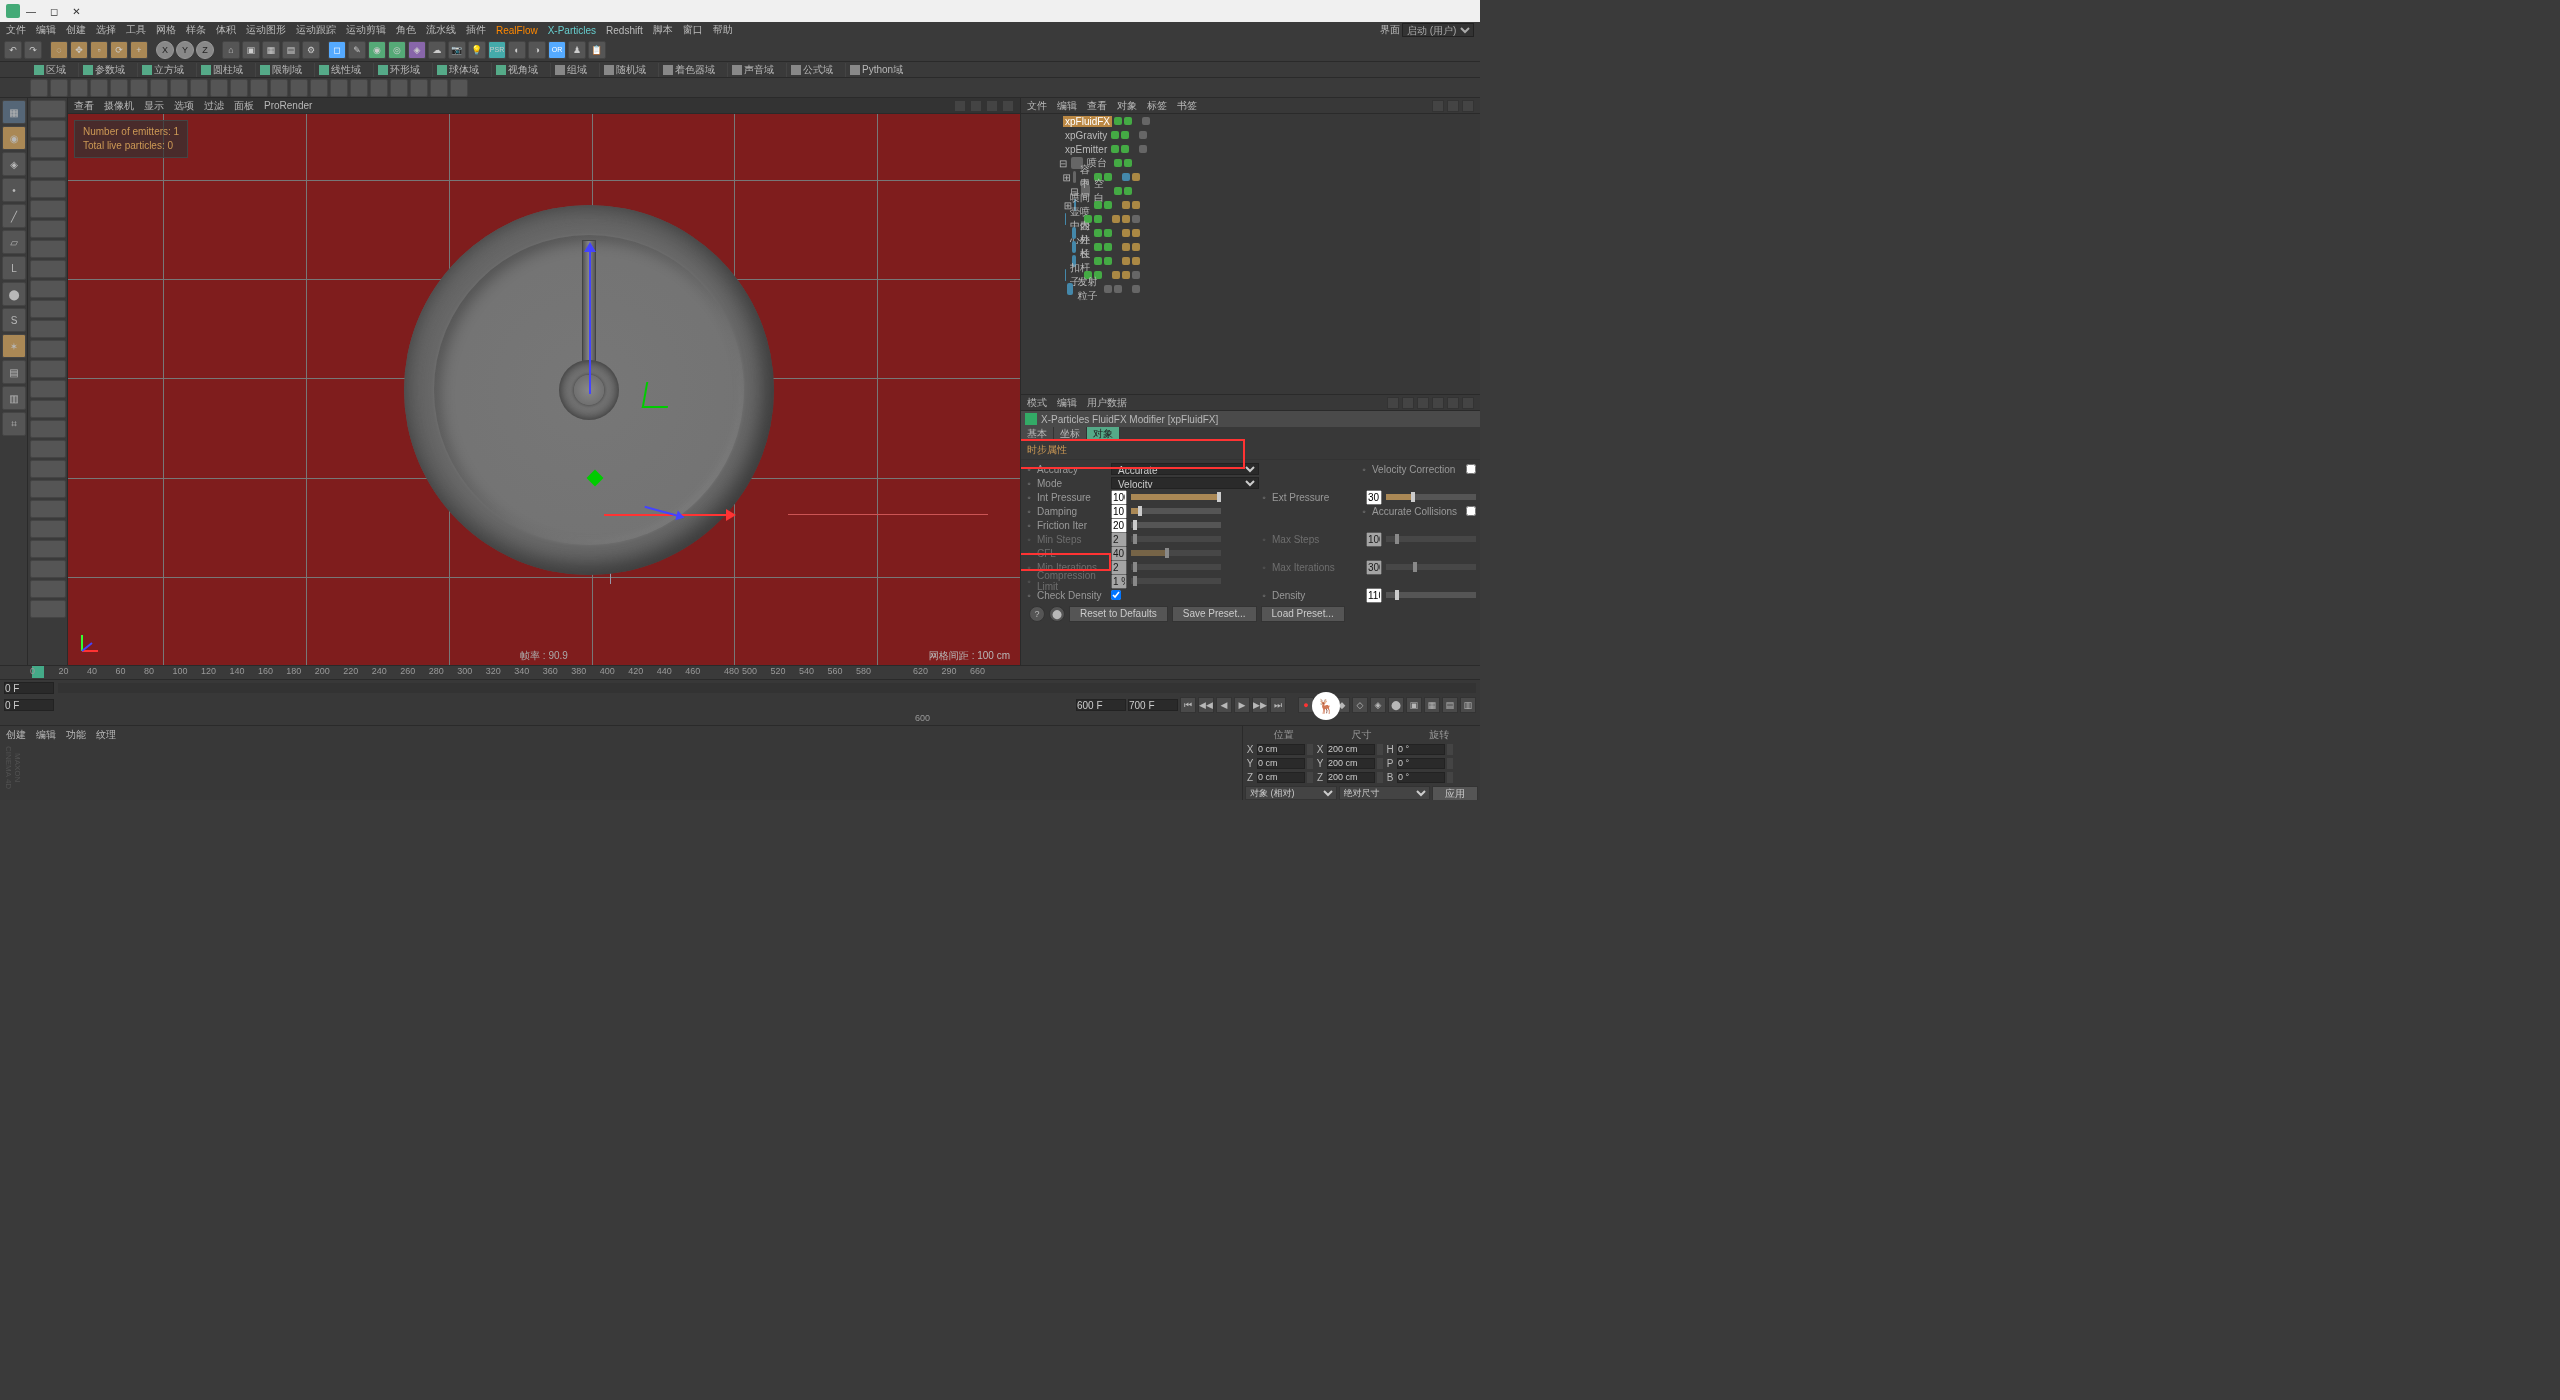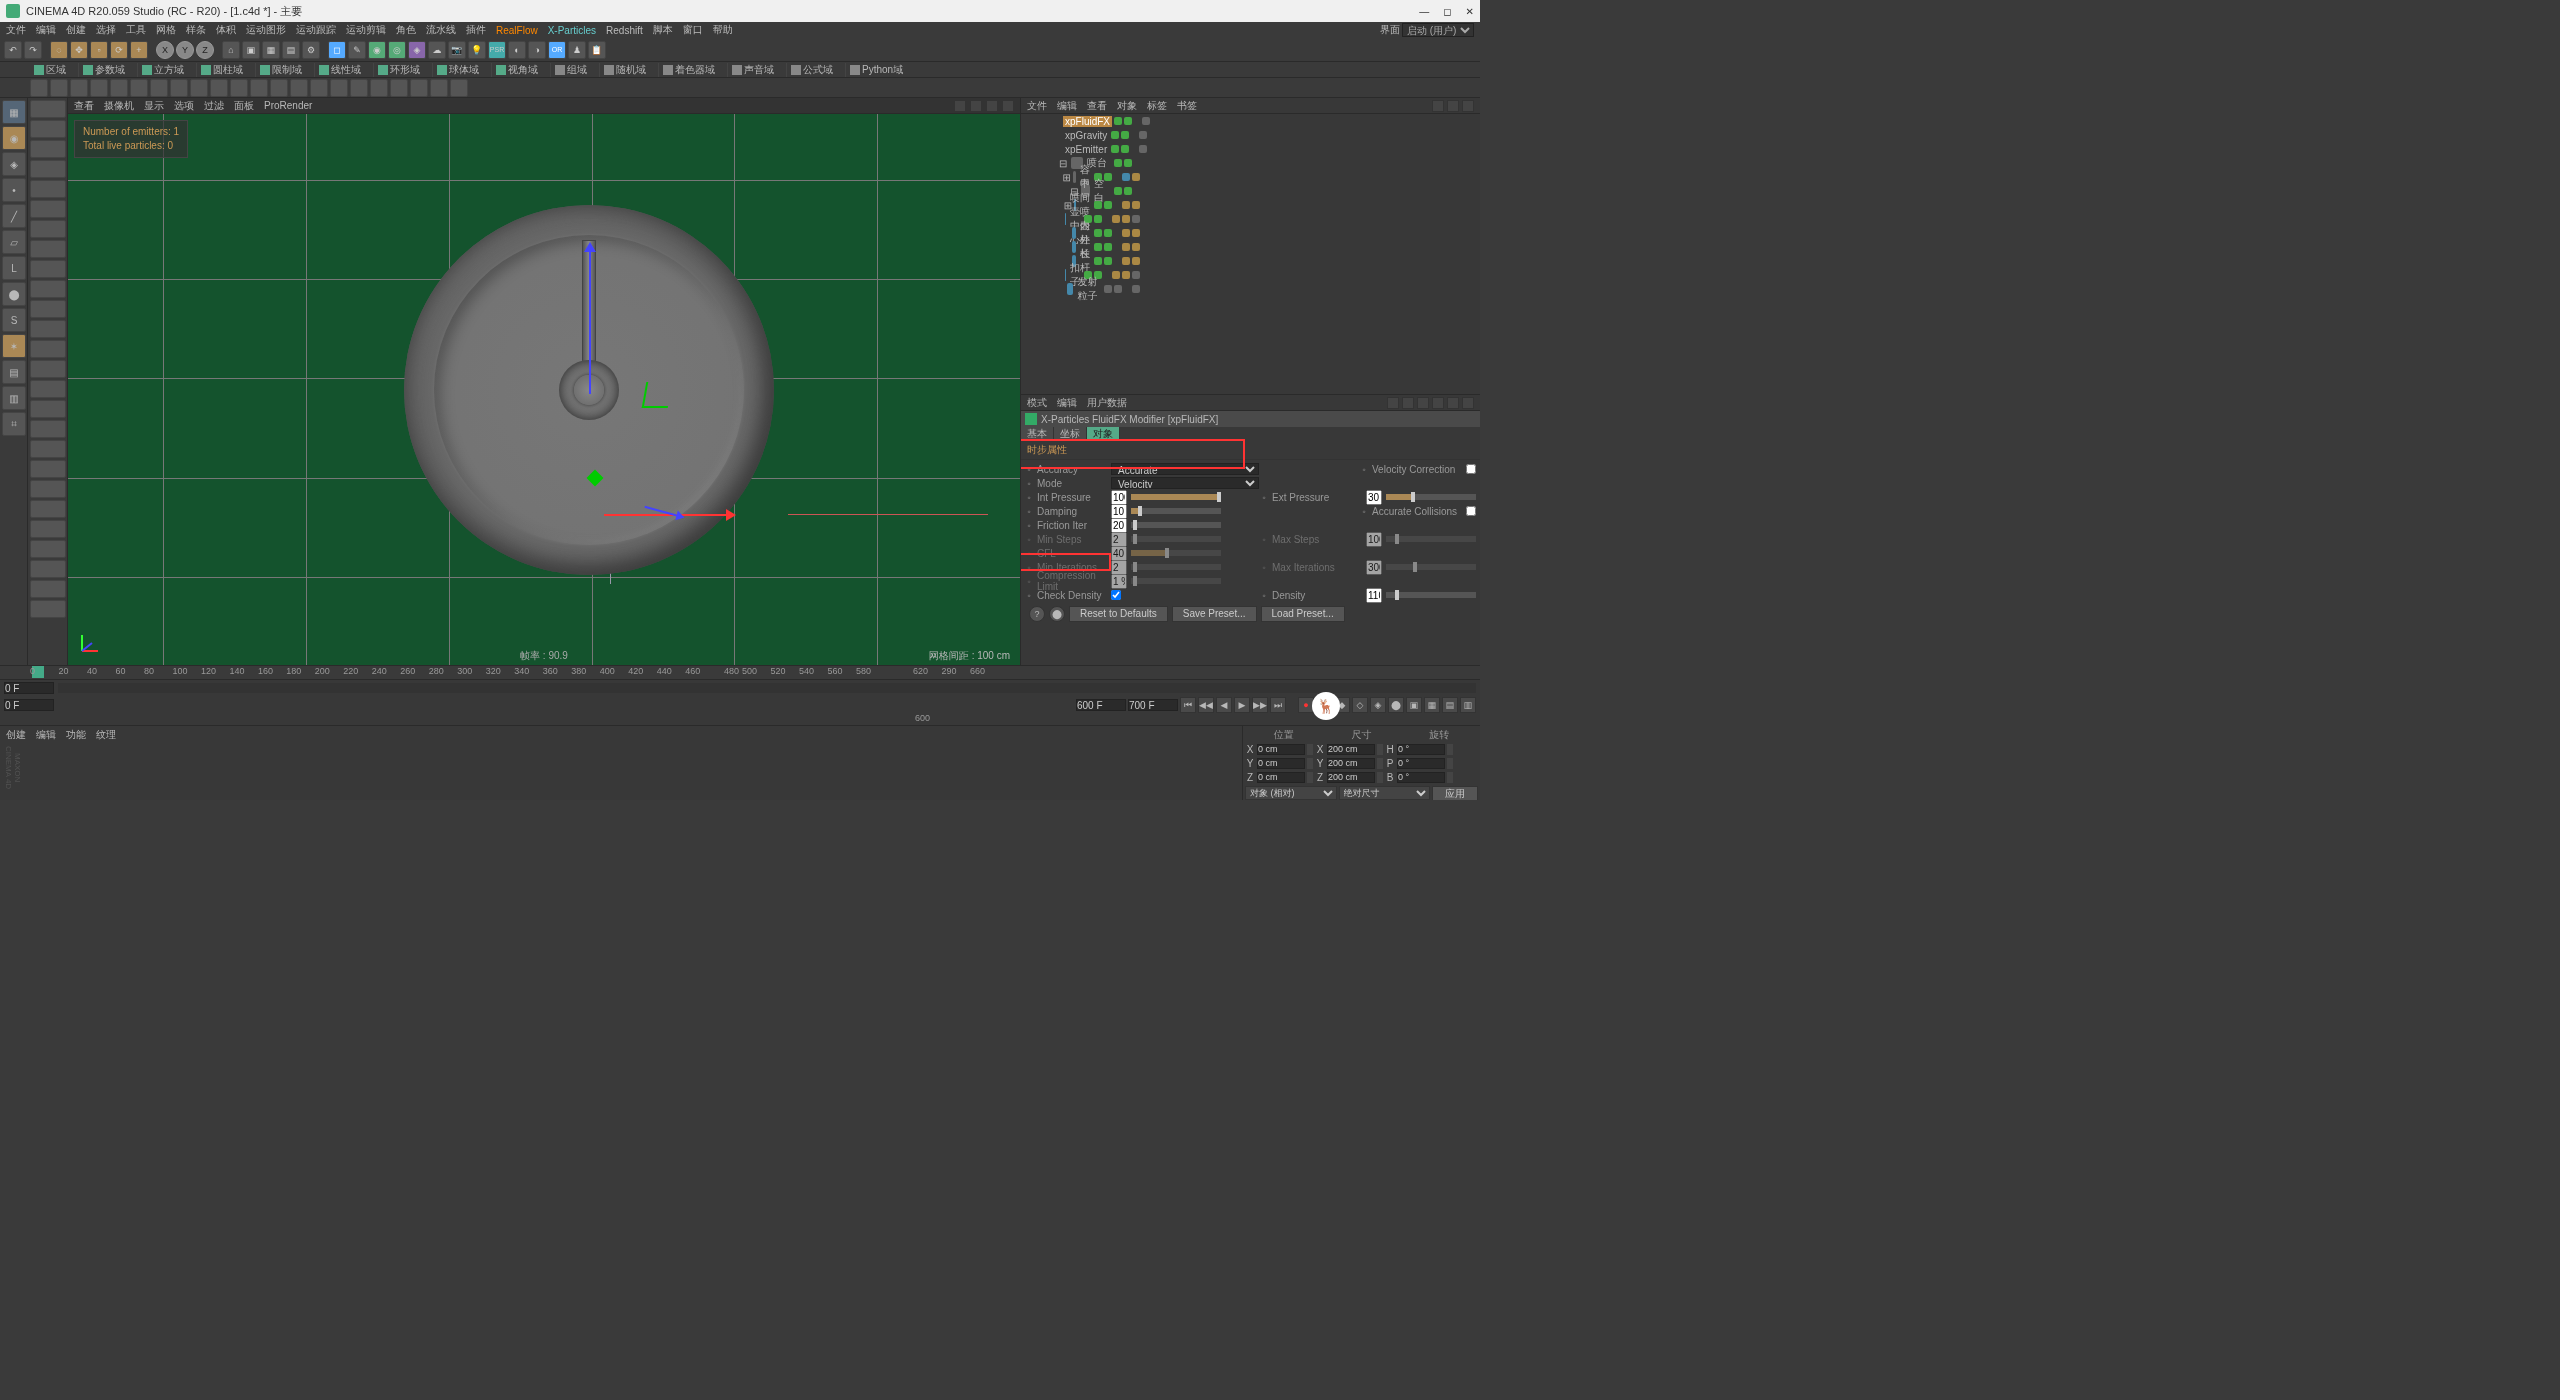--- a/index.html
+++ b/index.html
@@ -45,21 +45,21 @@
 .left-tools { width:28px; background:#3a3a3a; display:flex; flex-direction:column; gap:2px; padding:2px; border-right:1px solid #2a2a2a; }
 .left-tools2 { width:40px; background:#3a3a3a; display:flex; flex-direction:column; gap:2px; padding:2px; border-right:1px solid #2a2a2a; }
 .lbtn { width:24px; height:24px; background:#555; border:1px solid #444; border-radius:2px; display:flex; align-items:center; justify-content:center; }
 .lbtn.orange { background:#a85; }
 .lbtn.cube { background:#567; }
 .lbtn2 { width:36px; height:18px; background:#555; border:1px solid #444; border-radius:2px; }
 
 .viewport-wrap { flex:1; display:flex; flex-direction:column; }
 .vp-menu { height:16px; background:#333; display:flex; align-items:center; padding:0 6px; gap:10px; font-size:10px; border-bottom:1px solid #2a2a2a; }
 .vp-menu .vright { margin-left:auto; display:flex; gap:4px; }
-.viewport { flex:1; background:#14532d; position:relative; overflow:hidden; }
+.viewport { flex:1; background:#7f1d1d; position:relative; overflow:hidden; }
 
 
 .grid-line { position:absolute; background:#777; }
 .grid-line.h { height:1px; left:0; right:0; }
 .grid-line.v { width:1px; top:0; bottom:0; }
 
 
 .ring-outer { position:absolute; left:50%; top:50%; width:370px; height:370px; margin:-185px 0 0 -140px; border-radius:50%;
   background:radial-gradient(circle,#7a7a7a 0%,#6e6e6e 40%,#5a5a5a 50%,#888 55%,#6a6a6a 60%,#5a5a5a 100%);
   box-shadow:inset 0 0 30px #333, inset 8px 8px 20px rgba(255,255,255,0.1), inset -8px -8px 20px rgba(0,0,0,0.3); }
@@ -168,21 +168,20 @@
 
 .c4d-logo { position:absolute; left:2px; bottom:2px; width:20px; height:60px; opacity:0.3; font-size:8px; writing-mode:vertical-rl; text-align:center; color:#888; }
 .deer-logo { position:absolute; right:140px; bottom:80px; width:28px; height:28px; border-radius:50%; background:#fff; display:flex; align-items:center; justify-content:center; font-size:14px; }
 
 </style>
 </head>
 <body>
 
 <div class="title-bar">
   <div class="ico"></div>
-  <div class="title">CINEMA 4D R20.059 Studio (RC - R20) - [1.c4d *] - 主要</div>
   <div class="win-btns">
     <span>—</span>
     <span>◻</span>
     <span>✕</span>
   </div>
 </div>
 
 <div class="menu-bar">
   <span>文件</span>
   <span>编辑</span>

